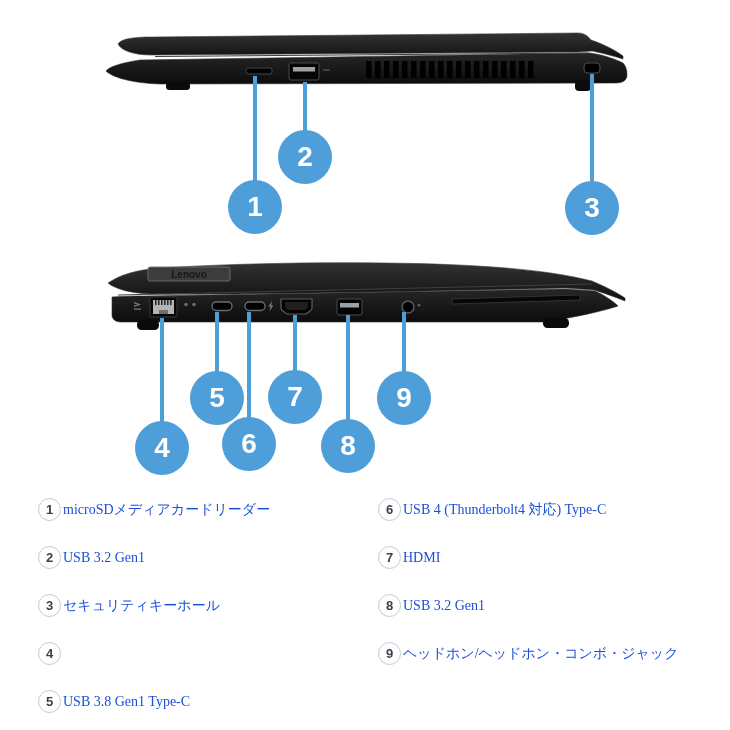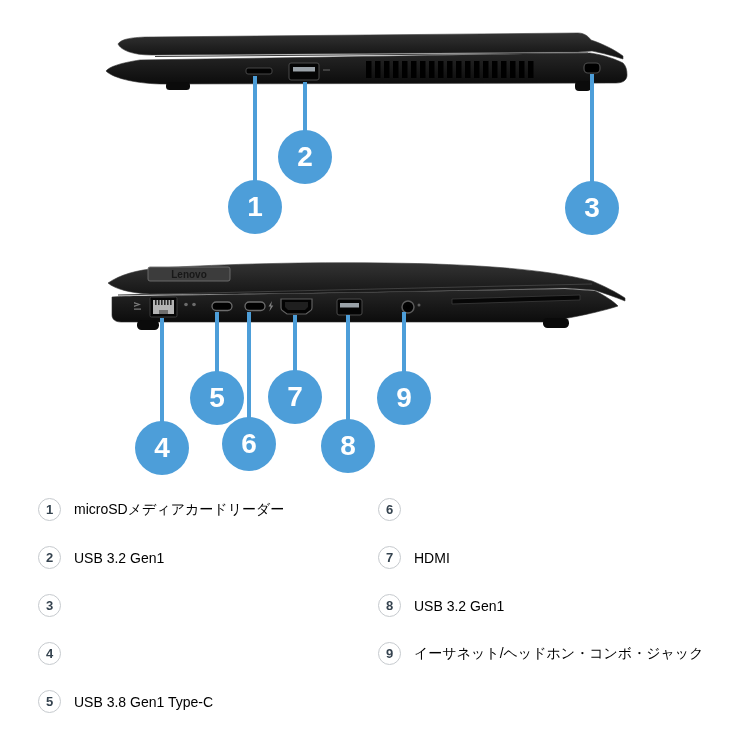--- a/index.html
+++ b/index.html
@@ -8,21 +8,21 @@
   .stage{position:absolute;inset:0;}
   .laptop-svg{position:absolute;}
   .callout-line{position:absolute;width:4px;background:#4d9ed9;z-index:1;}
   .callout-circle{position:absolute;width:54px;height:54px;border-radius:50%;
        background:#4d9ed9;color:#ffffff;display:flex;align-items:center;justify-content:center;
        font-size:28px;font-weight:bold;z-index:2;}
   .legend-item{position:absolute;display:flex;align-items:center;height:23px;}
   .legend-num{width:23px;height:23px;box-sizing:border-box;border:1.5px solid #c6cace;
        border-radius:50%;display:flex;align-items:center;justify-content:center;
        color:#35434f;font-size:13px;font-weight:bold;background:#fff;flex:0 0 23px;}
-  .legend-label{margin-left:13px;font-size:14px;color:#000000;white-space:nowrap;}
+  .legend-label{margin-left:2px;font-size:14px;color:#1d4ed8;white-space:nowrap;font-family:Liberation Serif, serif;}
 </style>
 </head>
 <body>
 
 <div class="stage">
 
   <svg class="laptop-svg" style="left:100px;top:30px;" width="530" height="68" viewBox="0 0 530 68">
     <defs>
       <linearGradient id="lidg" x1="0" y1="0" x2="0" y2="1">
         <stop offset="0" stop-color="#333333"></stop>
@@ -130,39 +130,41 @@
     <div class="legend-item" style="left:38px;top:498px;">
       <span class="legend-num">1</span>
       <span class="legend-label">microSDメディアカードリーダー</span>
     </div>
     <div class="legend-item" style="left:38px;top:546px;">
       <span class="legend-num">2</span>
       <span class="legend-label">USB 3.2 Gen1</span>
     </div>
     <div class="legend-item" style="left:38px;top:594px;">
       <span class="legend-num">3</span>
+      <span class="legend-label">セキュリティキーホール</span>
     </div>
     <div class="legend-item" style="left:38px;top:642px;">
       <span class="legend-num">4</span>
     </div>
     <div class="legend-item" style="left:38px;top:690px;">
       <span class="legend-num">5</span>
       <span class="legend-label">USB 3.8 Gen1 Type-C</span>
     </div>
 
     <div class="legend-item" style="left:378px;top:498px;">
       <span class="legend-num">6</span>
+      <span class="legend-label">USB 4 (Thunderbolt4 対応) Type-C</span>
     </div>
     <div class="legend-item" style="left:378px;top:546px;">
       <span class="legend-num">7</span>
       <span class="legend-label">HDMI</span>
     </div>
     <div class="legend-item" style="left:378px;top:594px;">
       <span class="legend-num">8</span>
       <span class="legend-label">USB 3.2 Gen1</span>
     </div>
     <div class="legend-item" style="left:378px;top:642px;">
       <span class="legend-num">9</span>
-      <span class="legend-label">イーサネット/ヘッドホン・コンボ・ジャック</span>
+      <span class="legend-label">ヘッドホン/ヘッドホン・コンボ・ジャック</span>
     </div>
   </div>
 
 </div>
 
 </body></html>

